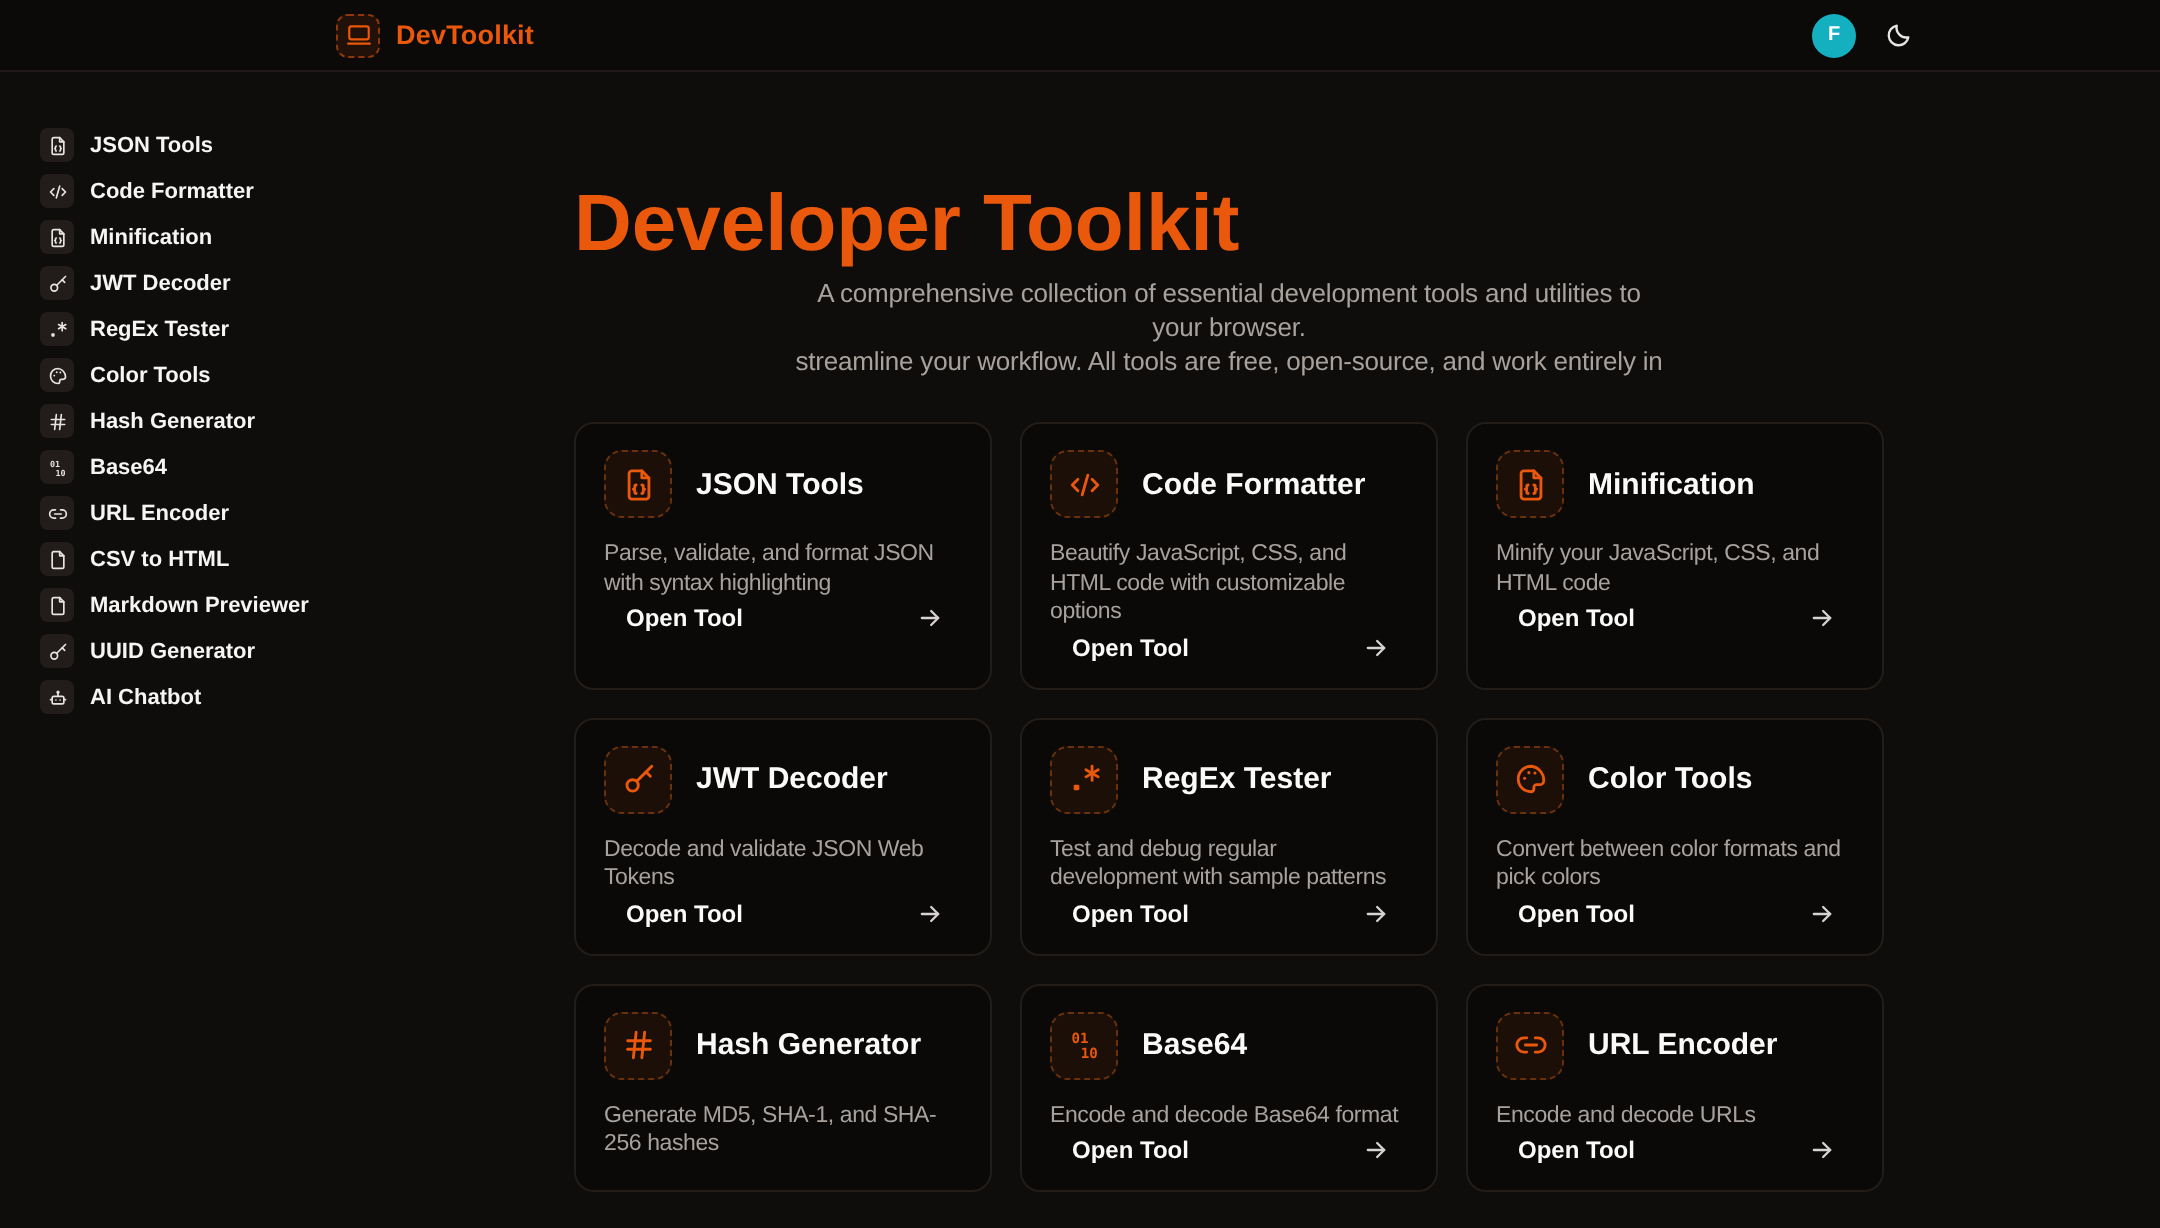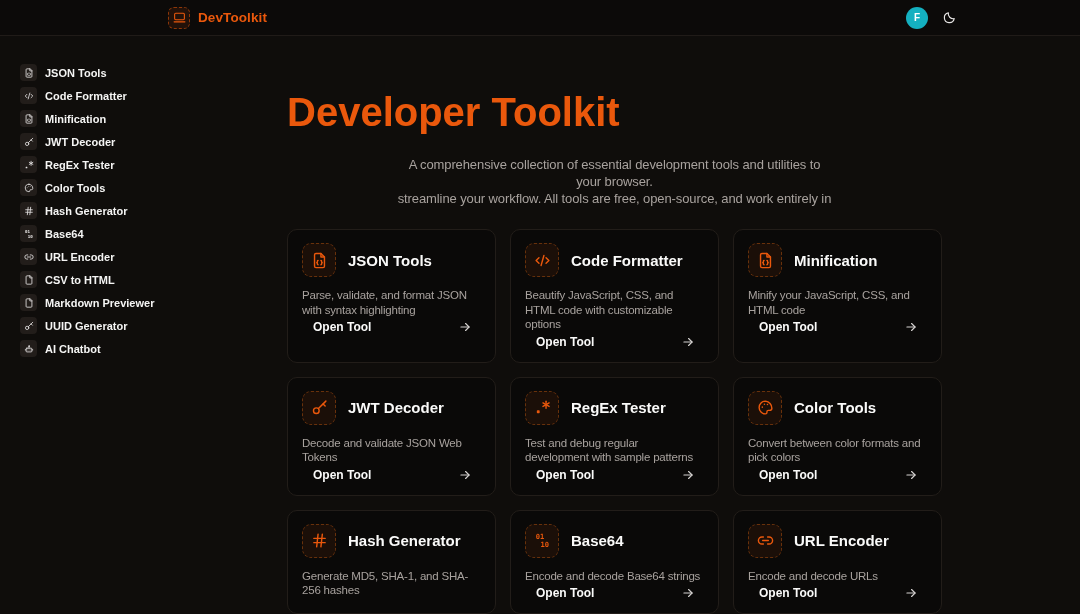--- a/index.html
+++ b/index.html
@@ -60,21 +60,21 @@
 
   .main{flex:1;padding-top:55px;}
   .content{width:655px;margin-left:47px;}
 
   
   .hero-title{
     margin:0;text-align:left;
     font-size:40px;line-height:1.08;font-weight:bold;color:var(--accent);
   }
   .hero-sub{
-    width:620px;margin:22px auto 0;text-align:center;
+    width:620px;margin:4px auto 0;text-align:center;
     color:var(--muted);font-size:13px;line-height:17px;letter-spacing:-.1px;
   }
   .hero-sub span{display:block;}
 
   
   .grid{
     margin-top:22px;
     display:grid;grid-template-columns:repeat(3,1fr);gap:14px;
   }
   .card{
@@ -436,21 +436,21 @@
           <div class="card">
             <div class="card-head">
               <span class="card-icon">
                 <svg viewBox="0 0 24 24" fill="none" stroke="currentColor" stroke-width="2" stroke-linecap="round" stroke-linejoin="round">
                   <text x="2.5" y="10.5" font-size="10" font-weight="bold" fill="currentColor" stroke="none" font-family="DejaVu Sans Mono, monospace">01</text>
                   <text x="9" y="21" font-size="10" font-weight="bold" fill="currentColor" stroke="none" font-family="DejaVu Sans Mono, monospace">10</text>
                 </svg>
               </span>
               <span class="card-title">Base64</span>
             </div>
-            <div class="card-desc">Encode and decode Base64 strings</div>
+            <div class="card-desc">Encode and decode Base64 format</div>
             <div class="card-footer">
               <span class="card-cta">Open Tool</span>
               <span class="card-arrow">
                 <svg viewBox="0 0 24 24" fill="none" stroke="currentColor" stroke-width="2" stroke-linecap="round" stroke-linejoin="round">
                   <path d="M5 12h14"></path>
                   <path d="M13 6l6 6-6 6"></path>
                 </svg>
               </span>
             </div>
           </div>

